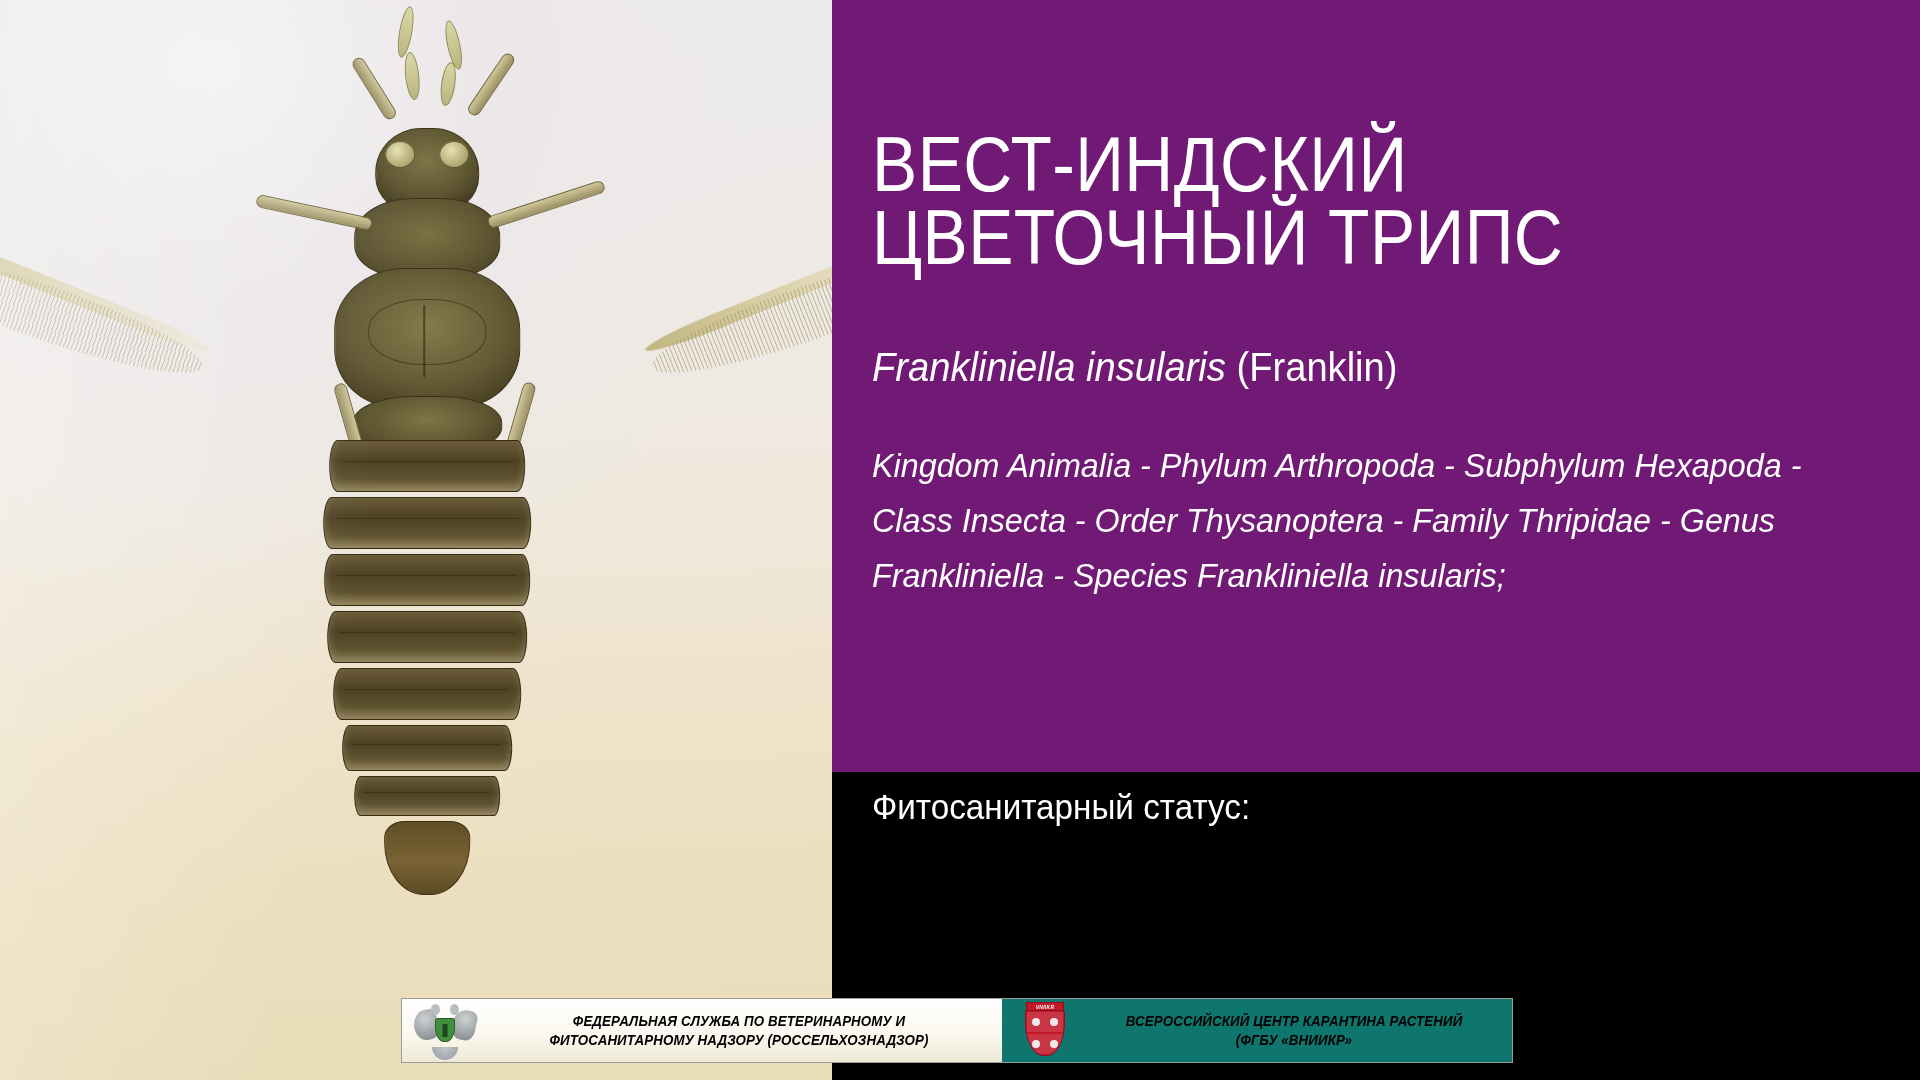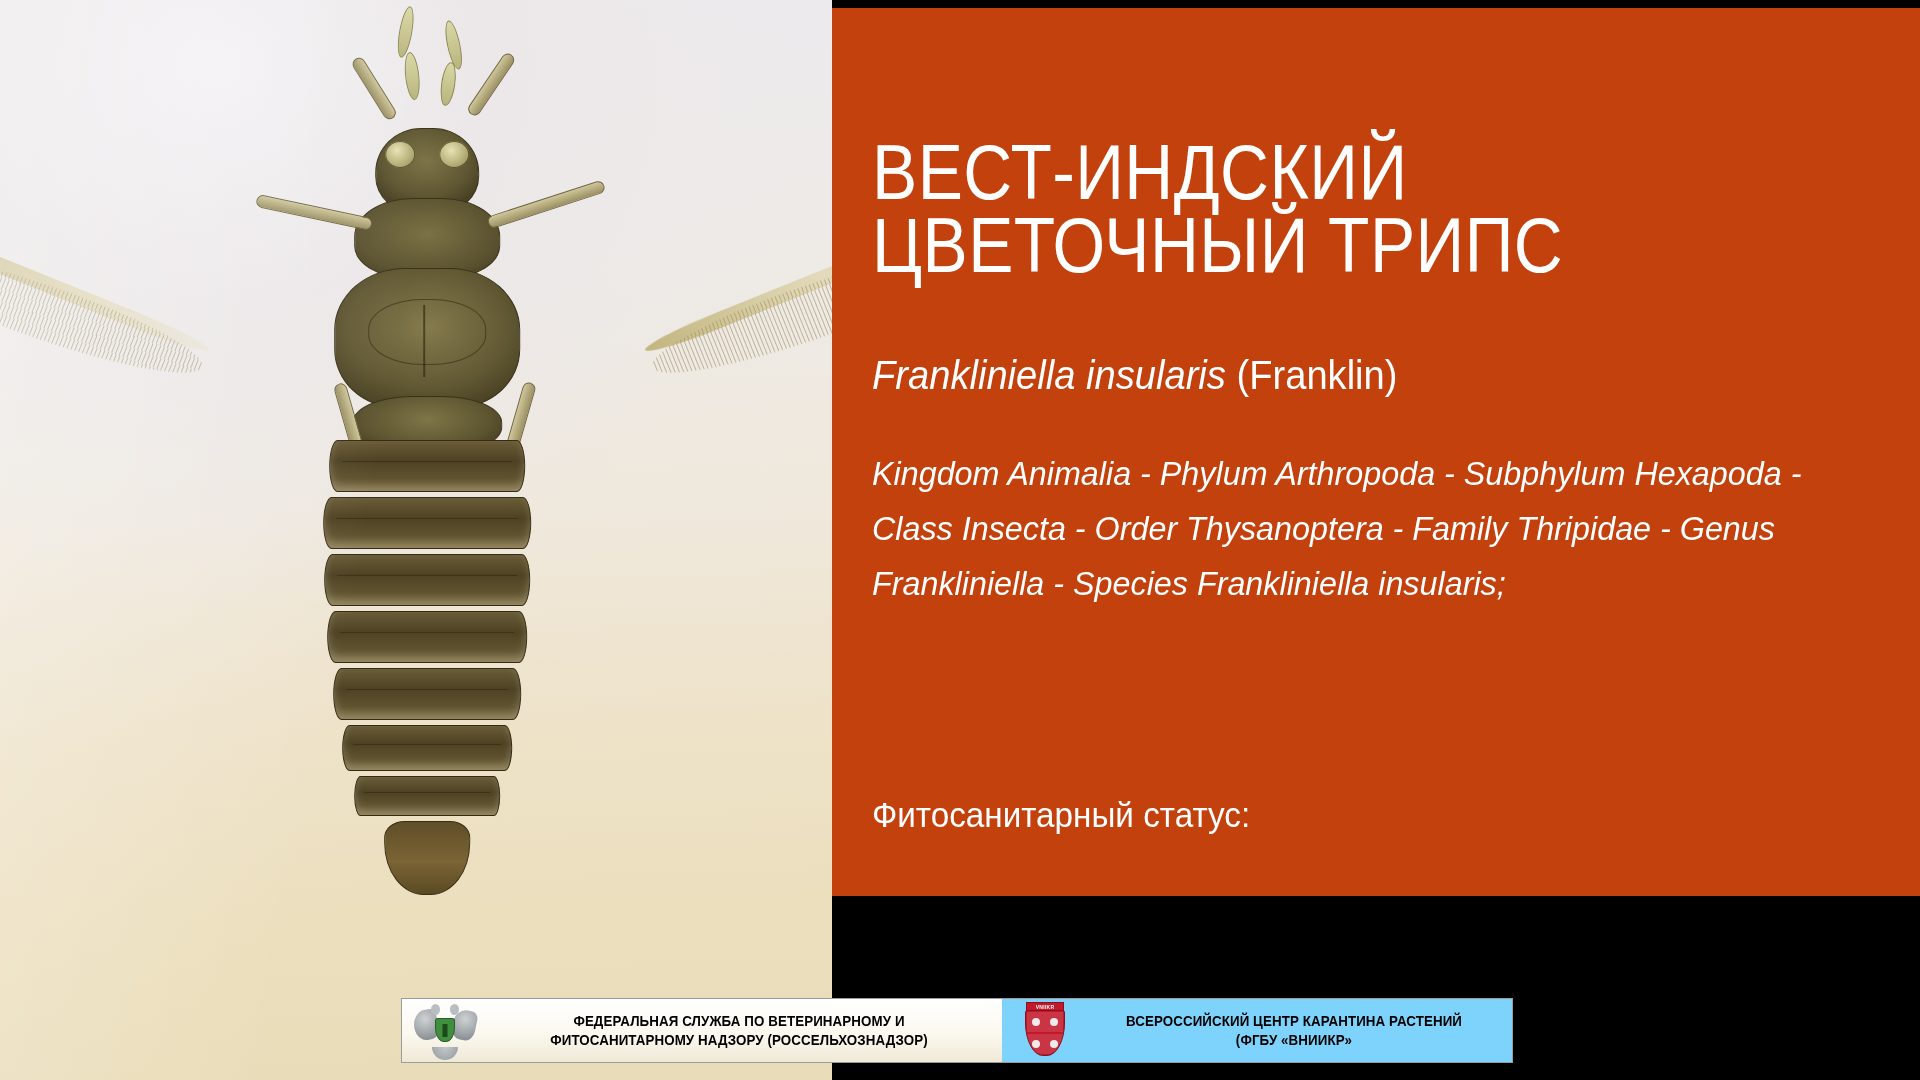--- a/index.html
+++ b/index.html
@@ -89,22 +89,22 @@
   .band.b3{ width:99%; left:.5%; }
   .band.b4{ width:96%; left:2%; }
   .band.b5{ width:90%; left:5%; }
   .band.b6{ width:82%; left:9%; height:46px; }
   .band.b7{ width:70%; left:15%; height:40px; }
   .tube { position:relative; margin:2px auto 0; width:86px; height:74px;
           background:linear-gradient(180deg,#5f4e28,#7b6435 55%,#5a4a24);
           border-radius:20px 20px 46% 46%/16px 16px 70% 70%; border:1px solid #3a2e12; }
 
   
-  #text-panel { position:absolute; left:832px; top:8px; width:1088px; height:888px;
-                background:#c2410c; }
+  #text-panel { position:absolute; left:832px; top:0; width:1088px; height:772px;
+                background:#701a75; }
 
   .title {
     position:absolute; left:40px; top:128px; width:1000px;
     color:#ffffff; font-size:77px; line-height:.95; letter-spacing:.5px;
     font-weight:400; white-space:pre-line;
     transform:scaleX(.88); transform-origin:left top;
   }
   .species {
     position:absolute; left:40px; top:345px; width:1010px;
     color:#ffffff; font-size:41px; line-height:1.12; font-weight:400;
@@ -126,24 +126,24 @@
   }
   .status-table { position:absolute; left:40px; top:848px; width:700px; }
   .status-row { display:flex; align-items:baseline; height:55px; color:#fff; font-size:35px; }
   .col-region { width:248px; flex:none; transform:scaleX(.95); transform-origin:left center; }
   .col-status { width:286px; flex:none; text-align:center; transform:scaleX(.95); }
   .col-year   { width:150px; flex:none; text-align:right; transform:scaleX(.95); }
 
   
   #footer { position:absolute; left:401px; top:998px; width:1112px; height:65px;
             display:flex; border:1px solid #9b9b9b; }
-  .foot-half { display:flex; align-items:center; height:100%; }
+  .foot-half { display:flex; align-items:center; height:100%;font-style:italic; }
   .foot-left { width:600px;
       background:linear-gradient(180deg,#ffffff 0%,#fbf8ef 55%,#efe9d6 100%); }
-  .foot-right { width:510px; background:#7dd3fc;align-items:center; }
+  .foot-right { width:510px; background:#0f766e;align-items:center; }
   .foot-emblem { flex:none; width:62px; height:58px; margin-left:12px; position:relative; }
   .foot-text { flex:1; text-align:center; color:#000;
       font-size:14.5px; font-weight:700; line-height:1.28; letter-spacing:.1px;
       transform:scaleX(.92); }
   .foot-right .foot-text { color:#000; }
 
   
   .eagle { position:absolute; inset:0; }
   .eagle .wingg { position:absolute; top:8px; width:24px; height:30px;
       background:radial-gradient(circle at 50% 30%, #cfd2d4, #9aa0a3 65%, #7d8488);

